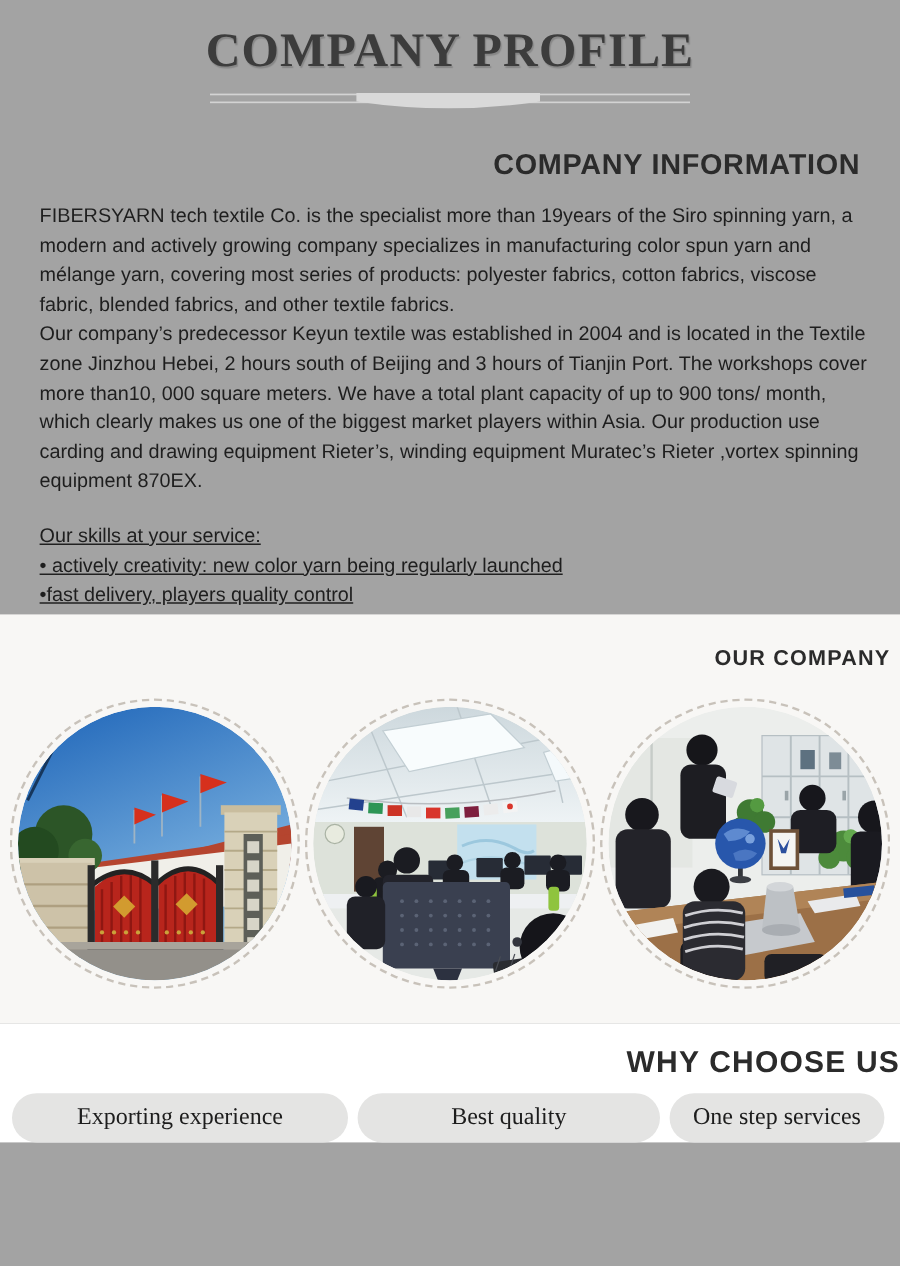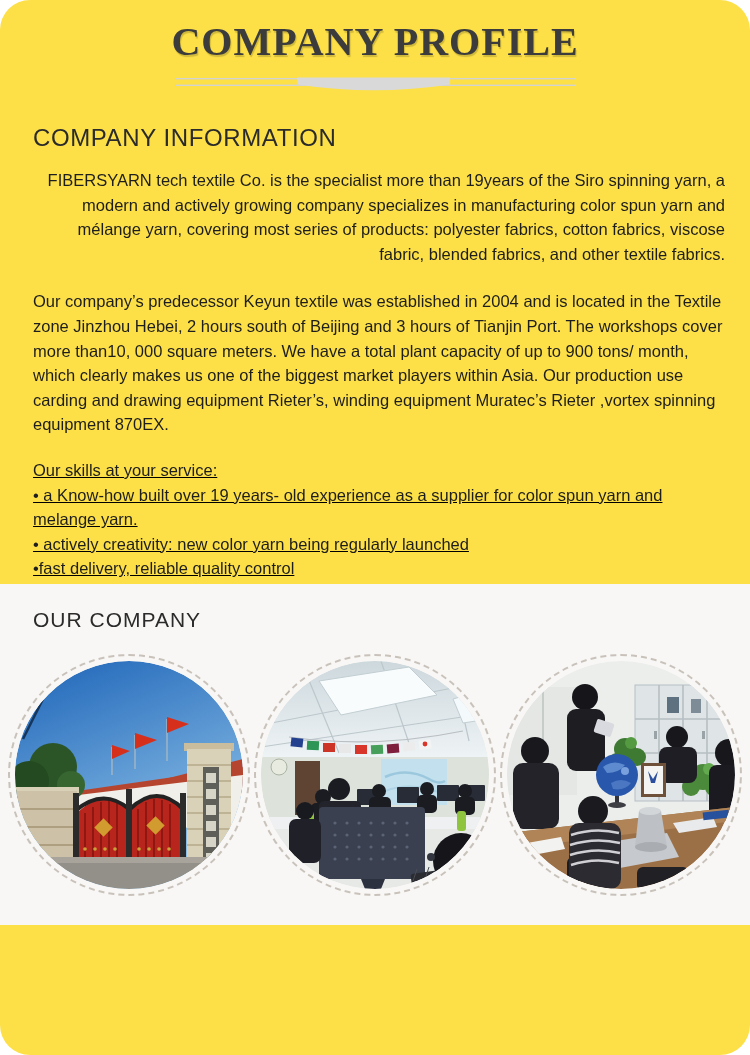--- a/index.html
+++ b/index.html
@@ -1,48 +1,48 @@
 <!DOCTYPE html>
 <html><head>
 <meta charset="utf-8">
 <style>
   * { margin:0; padding:0; box-sizing:border-box; }
   html,body { background:#ffffff; }
   body { width:750px; font-family:"Liberation Sans", sans-serif; }
-  .page { position:relative; width:750px; height:1055px; background:#fde047; overflow:hidden;border-radius:30px; }
+  .page { position:relative; width:750px; height:1055px; background:#a3a3a3; overflow:hidden; }
 
   
   .hdr { text-align:center; padding-top:22px; }
   .title {
     font-family:"Liberation Serif", serif;
     font-weight:700; font-size:40px; line-height:40px;
     letter-spacing:1px; color:#3c3c3c;
     text-shadow:1px 2px 1px rgba(0,0,0,0.18);
   }
   .title-divider { display:block; margin:14px auto 0; }
 
   
   .sec-info { padding:0 33px; }
   .h2 {
-    font-weight:400; color:#2b2b2b;
-    font-size:24px; line-height:28px; letter-spacing:0.6px;
+    font-weight:700; color:#2b2b2b;
+    font-size:24px; line-height:28px; letter-spacing:0.6px;text-align:right;
   }
   .sec-info .h2 { margin-top:26px; }
   .body-copy { font-size:16.5px; line-height:24.6px; color:#1e1e1e; width:692px; }
-  .p1 { margin-top:16px;text-align:right; }
-  .p2 { margin-top:23px; }
+  .p1 { margin-top:16px; }
+  .p2 { }
   .skills { margin-top:21px;text-decoration:underline; }
   .skill-line { margin:0; }
 
   
   .sec-company {
     margin-top:3px; height:341px; background:#f8f7f5;
     padding:22px 8px 0;
   }
-  .sec-company .h2 { margin-left:25px; font-size:21px; letter-spacing:1px; }
+  .sec-company .h2 { margin-left:25px; font-size:18px; letter-spacing:1px; }
   .circles { margin-top:20px; display:flex; justify-content:space-between; }
   .ring {
     width:242px; height:242px; border-radius:50%;
     border:2px dashed #c8c2ba; padding:5px; box-sizing:border-box;
   }
   .ring svg { display:block; width:228px; height:228px; border-radius:50%; }
 
   
   .sec-why { background:#fff; padding-top:18px; }
   .sec-why .h2 { margin-left:33px; font-size:25px; letter-spacing:1px; }
@@ -69,23 +69,22 @@
       <path d="M122 1.5 L275 1.5 L275 8.5 Q199 20 122 8.5 Z" fill="#d9d9d9"></path>
     </svg>
   </div>
 
   <div class="sec-info">
     <div class="h2">COMPANY INFORMATION</div>
     <p class="body-copy p1">FIBERSYARN tech textile Co. is the specialist more than 19years of the Siro spinning yarn, a modern and actively growing company specializes in manufacturing color spun yarn and mélange yarn, covering most series of products: polyester fabrics, cotton fabrics, viscose fabric, blended fabrics, and other textile fabrics.</p>
     <p class="body-copy p2">Our company’s predecessor Keyun textile was established in 2004 and is located in the Textile zone Jinzhou Hebei, 2 hours south of Beijing and 3 hours of Tianjin Port. The workshops cover more than10, 000 square meters. We have a total plant capacity of up to 900 tons/ month, which clearly makes us one of the biggest market players within Asia. Our production use carding and drawing equipment Rieter’s, winding equipment Muratec’s Rieter ,vortex spinning equipment 870EX.</p>
     <div class="skills">
       <p class="body-copy skill-line">Our skills at your service:</p>
-      <p class="body-copy skill-line">• a Know-how built over 19 years- old experience as a supplier for color spun yarn and melange yarn.</p>
       <p class="body-copy skill-line">• actively creativity: new color yarn being regularly launched</p>
-      <p class="body-copy skill-line">•fast delivery, reliable quality control</p>
+      <p class="body-copy skill-line">•fast delivery, players quality control</p>
     </div>
   </div>
 
   <div class="sec-company">
     <div class="h2">OUR COMPANY</div>
     <div class="circles">
 
       <div class="ring">
         <svg viewBox="0 0 228 228">
           <defs>
@@ -364,14 +363,22 @@
               <path d="M63 194 Q88 186 113 192" fill="none"></path>
               <path d="M64 204 Q88 196 112 202" fill="none"></path>
             </g>
           </g>
         </svg>
       </div>
 
     </div>
   </div>
 
+  <div class="sec-why">
+    <div class="h2">WHY CHOOSE US</div>
+    <div class="badges">
+      <div class="badge w1">Exporting experience</div>
+      <div class="badge w2">Best quality</div>
+      <div class="badge w3">One step services</div>
+    </div>
+  </div>
 
 </div>
 
 </body></html>

